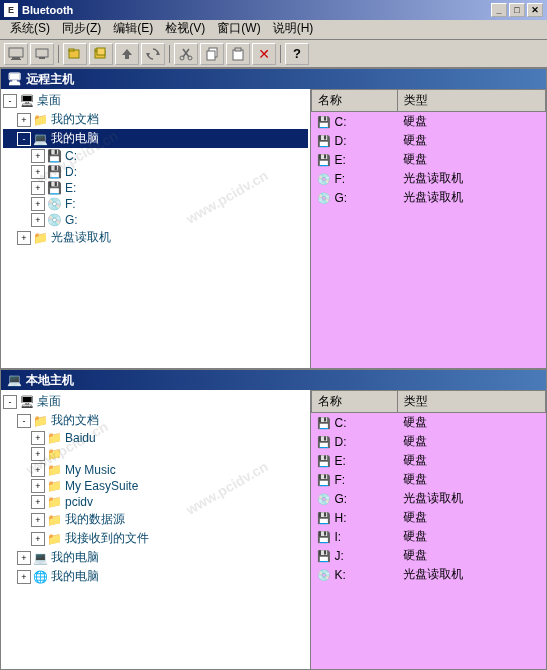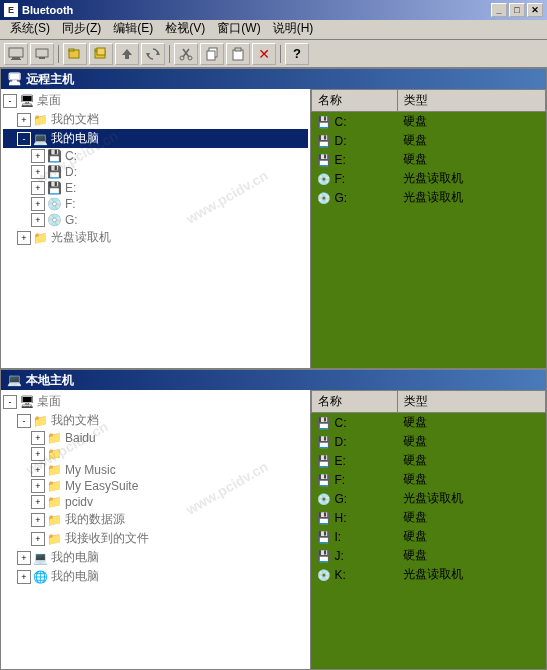--- a/index.html
+++ b/index.html
@@ -134,21 +134,21 @@
       background: white;
       border-right: 1px solid #808080;
       overflow-y: auto;
       overflow-x: hidden;
       padding: 2px;
     }
 
     
     .file-panel {
       flex: 1;
-      background: #4d7c0f;
+      background: #f0abfc;
       overflow-y: auto;
     }
 
     .file-table {
       width: 100%;
       border-collapse: collapse;
     }
     .file-table th {
       background: #d4d0c8;
       border: 1px solid #808080;
@@ -195,21 +195,21 @@
     .tree-item .icon {
       width: 16px;
       height: 14px;
       margin-right: 2px;
       flex-shrink: 0;
       display: inline-flex;
       align-items: center;
       justify-content: center;
     }
     .tree-item .label {
-      color: #737373;
+      color: #0c4a6e;
     }
     .tree-item.selected .label {
       color: white;
     }
 
     
     .indent-1 { padding-left: 14px; }
     .indent-2 { padding-left: 28px; }
 
     

